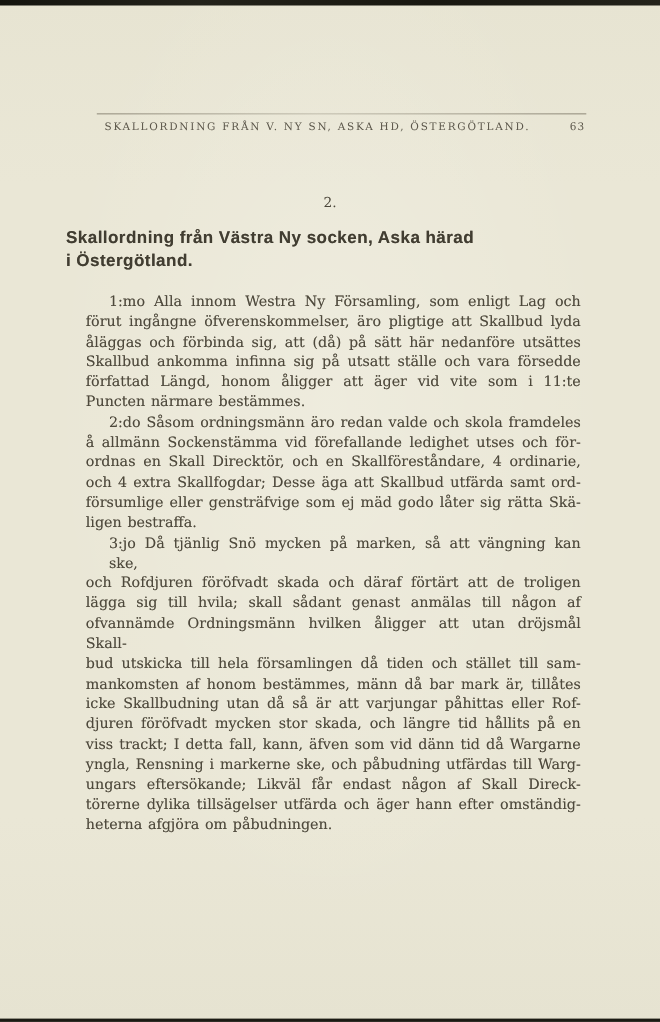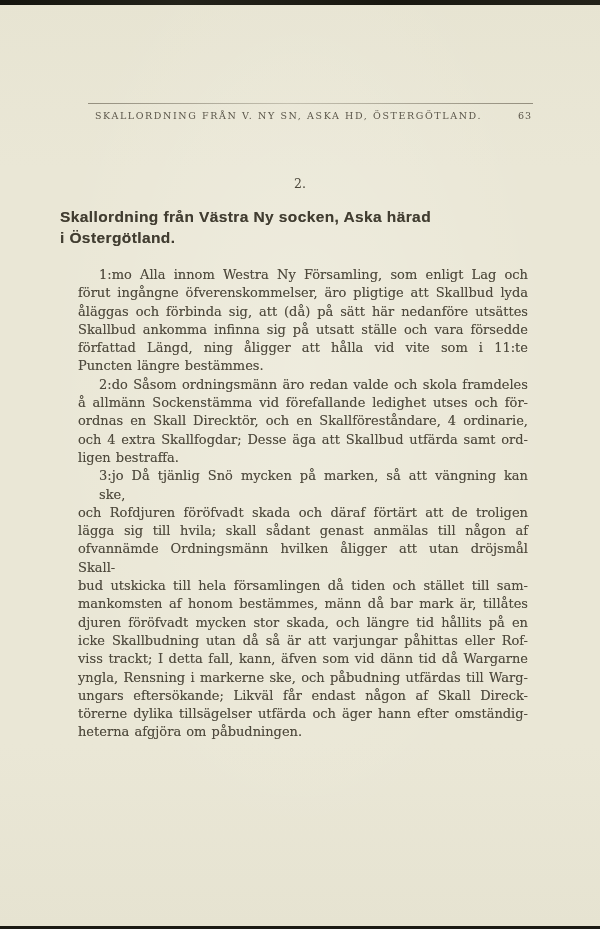--- a/index.html
+++ b/index.html
@@ -122,35 +122,36 @@
   <div class="doc-title">
     <div>Skallordning från Västra Ny socken, Aska härad</div>
     <div>i Östergötland.</div>
   </div>
 
   <div class="body-text">
       <div class="line first">1:mo Alla innom Westra Ny Församling, som enligt Lag och</div>
       <div class="line">förut ingångne öfverenskommelser, äro pligtige att Skallbud lyda</div>
       <div class="line">åläggas och förbinda sig, att (då) på sätt här nedanföre utsättes</div>
       <div class="line">Skallbud ankomma infinna sig på utsatt ställe och vara försedde</div>
-      <div class="line">författad Längd, ning åligger att hålla vid vite som i 11:te</div>
-      <div class="line last">Puncten längre bestämmes.</div>
+      <div class="line">författad Längd, honom åligger att äger vid vite som i 11:te</div>
+      <div class="line last">Puncten närmare bestämmes.</div>
       <div class="line first">2:do Såsom ordningsmänn äro redan valde och skola framdeles</div>
       <div class="line">å allmänn Sockenstämma vid förefallande ledighet utses och för-</div>
       <div class="line">ordnas en Skall Direcktör, och en Skallföreståndare, 4 ordinarie,</div>
       <div class="line">och 4 extra Skallfogdar; Desse äga att Skallbud utfärda samt ord-</div>
+      <div class="line">försumlige eller gensträfvige som ej mäd godo låter sig rätta Skä-</div>
       <div class="line last">ligen bestraffa.</div>
       <div class="line first">3:jo Då tjänlig Snö mycken på marken, så att vängning kan ske,</div>
       <div class="line">och Rofdjuren föröfvadt skada och däraf förtärt att de troligen</div>
       <div class="line">lägga sig till hvila; skall sådant genast anmälas till någon af</div>
       <div class="line">ofvannämde Ordningsmänn hvilken åligger att utan dröjsmål Skall-</div>
       <div class="line">bud utskicka till hela församlingen då tiden och stället till sam-</div>
       <div class="line">mankomsten af honom bestämmes, männ då bar mark är, tillåtes</div>
+      <div class="line">icke Skallbudning utan då så är att varjungar påhittas eller Rof-</div>
       <div class="line">djuren föröfvadt mycken stor skada, och längre tid hållits på en</div>
-      <div class="line">icke Skallbudning utan då så är att varjungar påhittas eller Rof-</div>
       <div class="line">viss trackt; I detta fall, kann, äfven som vid dänn tid då Wargarne</div>
       <div class="line">yngla, Rensning i markerne ske, och påbudning utfärdas till Warg-</div>
       <div class="line">ungars eftersökande; Likväl får endast någon af Skall Direck-</div>
       <div class="line">törerne dylika tillsägelser utfärda och äger hann efter omständig-</div>
       <div class="line last">heterna afgjöra om påbudningen.</div>
     </div>
 
   <div class="edge-strip-bottom"></div>
 </div>
 

